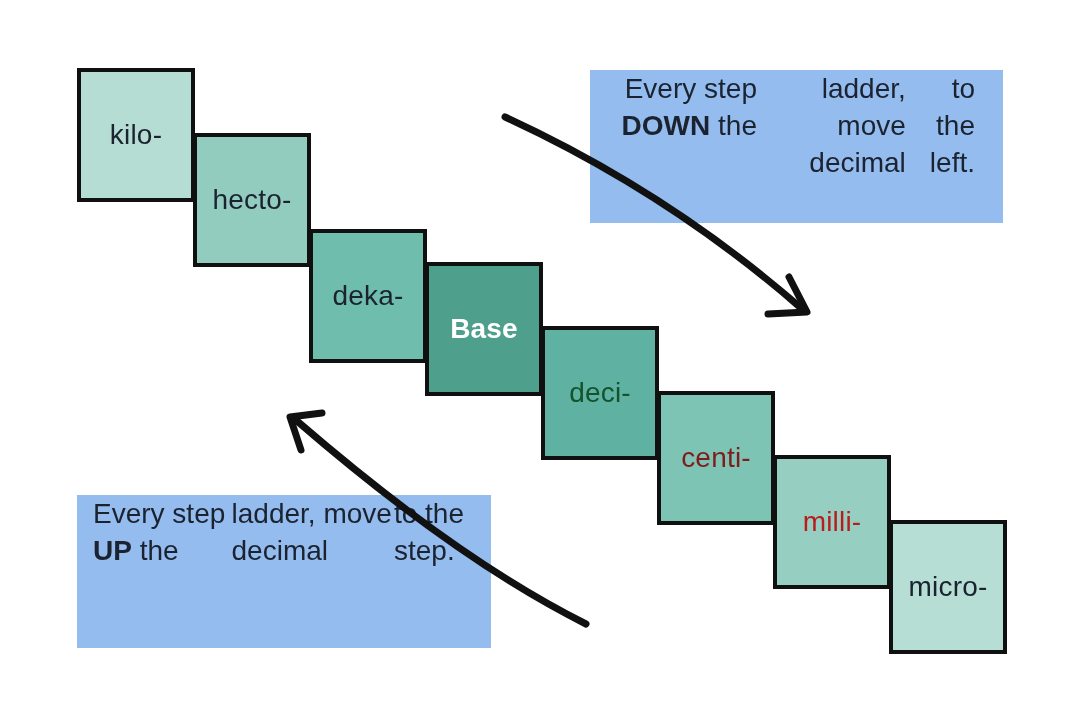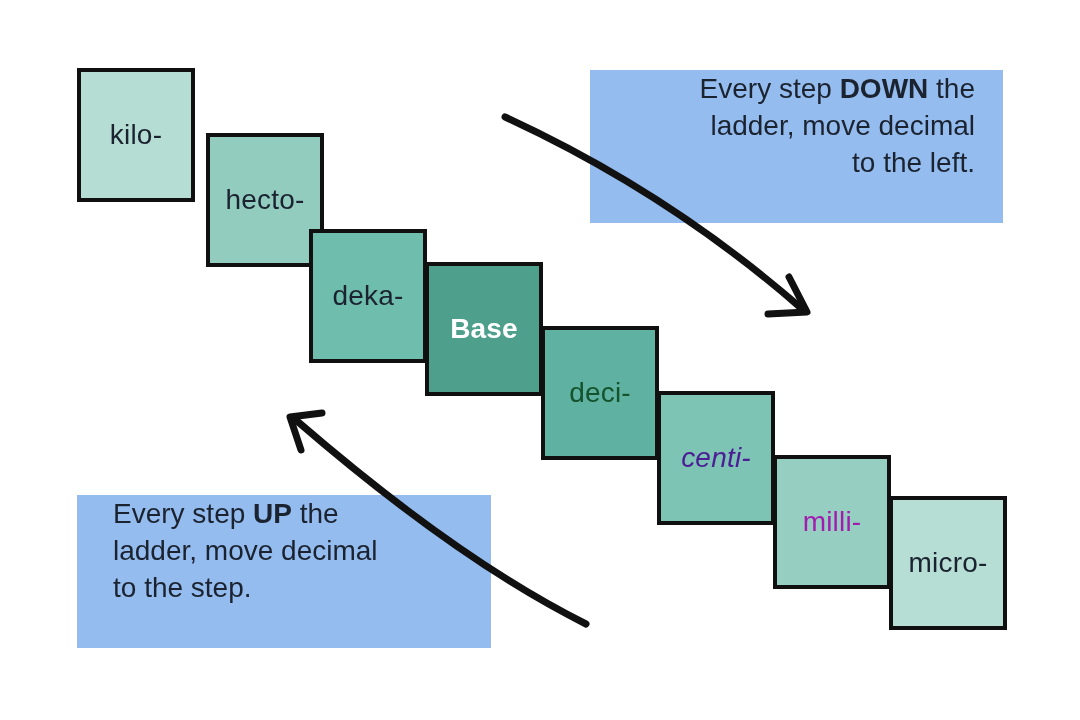--- a/index.html
+++ b/index.html
@@ -27,34 +27,34 @@
     align-items: center;
     justify-content: center;
     z-index: 2;
   }
   .tile .tile-label {
     font-size: 28px;
     letter-spacing: 0.2px;
     white-space: nowrap;
   }
   .tile-0 { left: 77px;  top: 68px;  }
-  .tile-1 { left: 206px; top: 133px; }
+  .tile-1 { left: 193px; top: 133px; }
   .tile-2 { left: 309px; top: 197px; margin-top: 32px; }
   .tile-3 { left: 425px; top: 262px; text-align: center; }
   .tile-4 { left: 541px; top: 326px; }
   .tile-5 { left: 657px; top: 391px; }
   .tile-6 { left: 773px; top: 455px; }
-  .tile-7 { left: 889px; top: 496px; }
+  .tile-7 { left: 889px; top: 520px; }
   .tile-3 .tile-label { font-weight: bold; }
   
   .note {
     position: absolute;
     box-sizing: border-box;
     display: flex;
-    flex-direction: column;
+    flex-direction: row;
     justify-content: flex-start;
     font-size: 28px;
     line-height: 37px;
     color: #1b2330;
     z-index: 1;
   }
   .note b { font-weight: bold; }
   .note-down {
     left: 590px;
     top: 70px;
@@ -63,21 +63,21 @@
     text-align: right;
     padding-right: 28px;
     padding-left: 12px;
   }
   .note-up {
     left: 77px;
     top: 495px;
     width: 414px;
     height: 153px;
     text-align: left;
-    padding-left: 36px;
+    padding-left: 16px;
     padding-right: 12px;
   }
   
   .arrows {
     position: absolute;
     left: 0;
     top: 0;
     z-index: 3;
     pointer-events: none;
   }
@@ -101,24 +101,24 @@
   </div>
   <div class="tile tile-2" style="background-color: rgb(111, 189, 172); color: rgb(27, 35, 48); border-color: rgb(16, 16, 16);">
     <span class="tile-label">deka-</span>
   </div>
   <div class="tile tile-3" style="background-color: rgb(79, 159, 141); color: rgb(255, 255, 255); border-color: rgb(16, 16, 16);">
     <span class="tile-label">Base</span>
   </div>
   <div class="tile tile-4" style="background-color: rgb(95, 178, 161); color: #14532d; border-color: rgb(16, 16, 16);">
     <span class="tile-label">deci-</span>
   </div>
-  <div class="tile tile-5" style="background-color: rgb(125, 196, 181); color: #4c1d95; border-color: rgb(16, 16, 16); font-style: italic;">
+  <div class="tile tile-5" style="background-color: rgb(125, 196, 181); color: #7f1d1d; border-color: rgb(16, 16, 16);">
     <span class="tile-label">centi-</span>
   </div>
-  <div class="tile tile-6" style="background-color: rgb(151, 206, 194); color: #a21caf; border-color: rgb(16, 16, 16);">
+  <div class="tile tile-6" style="background-color: rgb(151, 206, 194); color: #b91c1c; border-color: rgb(16, 16, 16);">
     <span class="tile-label">milli-</span>
   </div>
   <div class="tile tile-7" style="background-color: rgb(182, 222, 212); color: rgb(27, 35, 48); border-color: rgb(16, 16, 16);">
     <span class="tile-label">micro-</span>
   </div>
 
   <div class="note note-down" style="background-color: rgb(148, 188, 238); color: rgb(27, 35, 48);">
     <div class="note-line"><span>Every step </span><b>DOWN</b><span> the</span></div>
     <div class="note-line">ladder, move decimal</div>
     <div class="note-line">to the left.</div>

